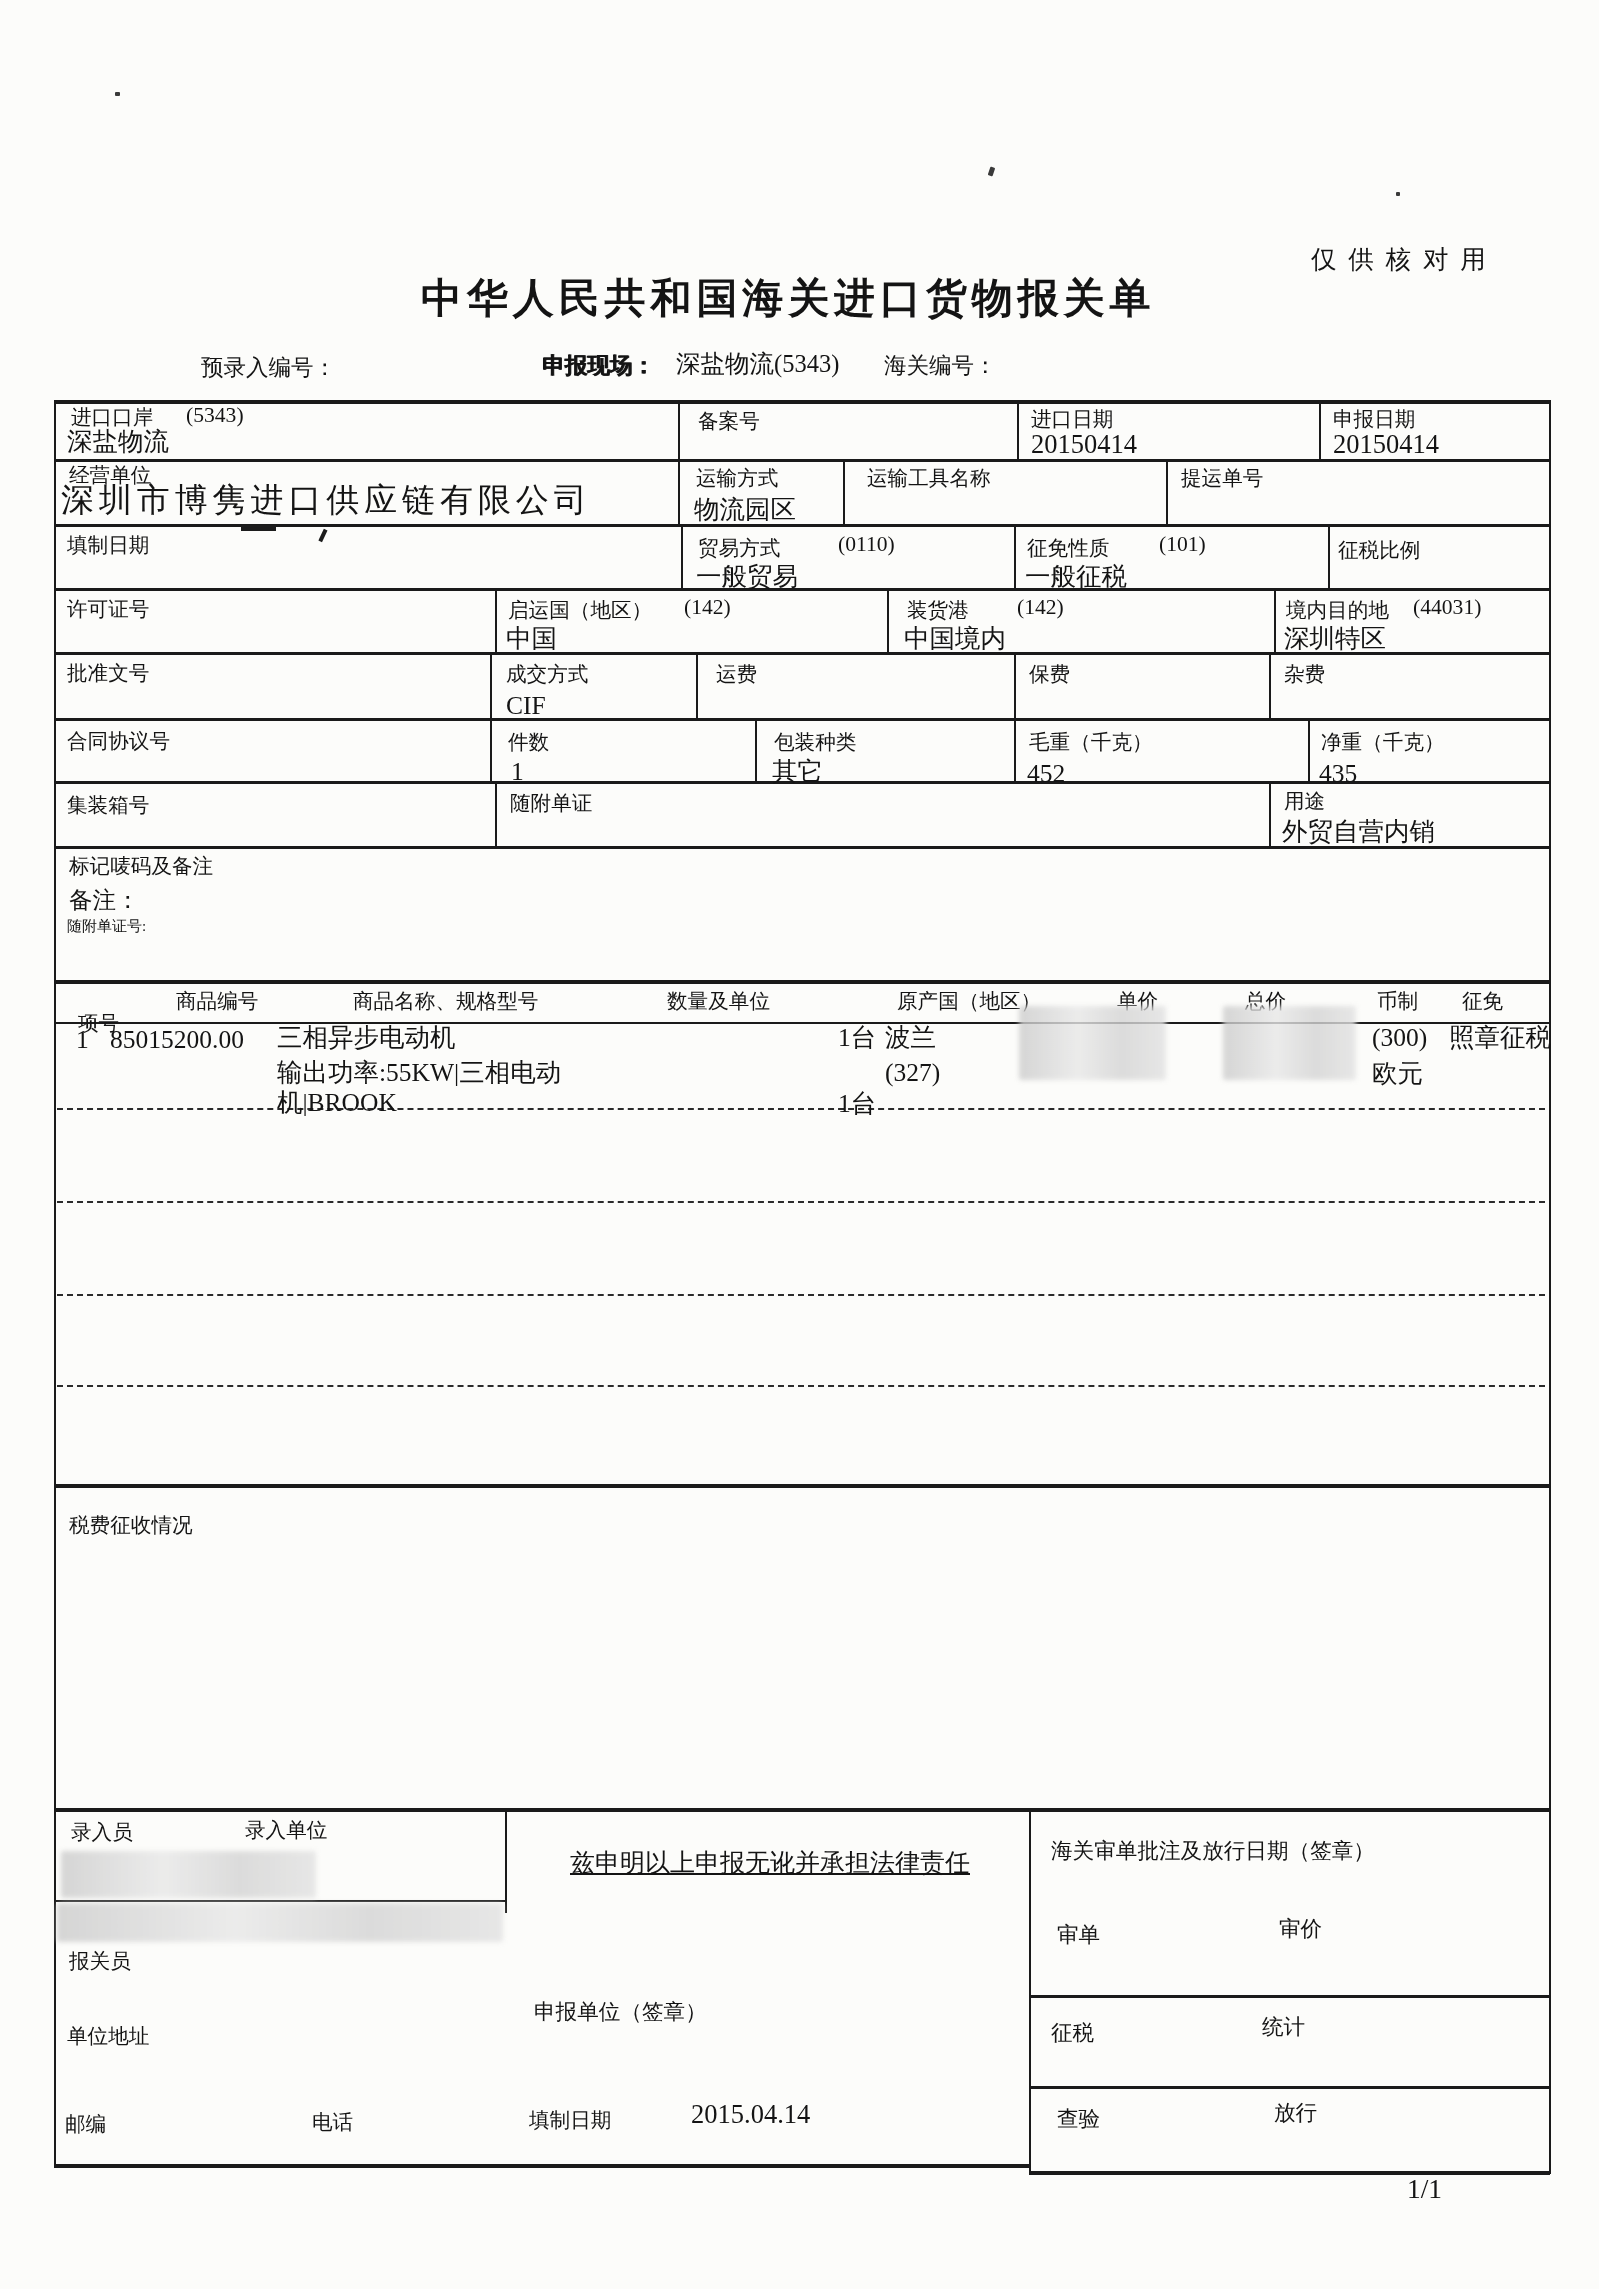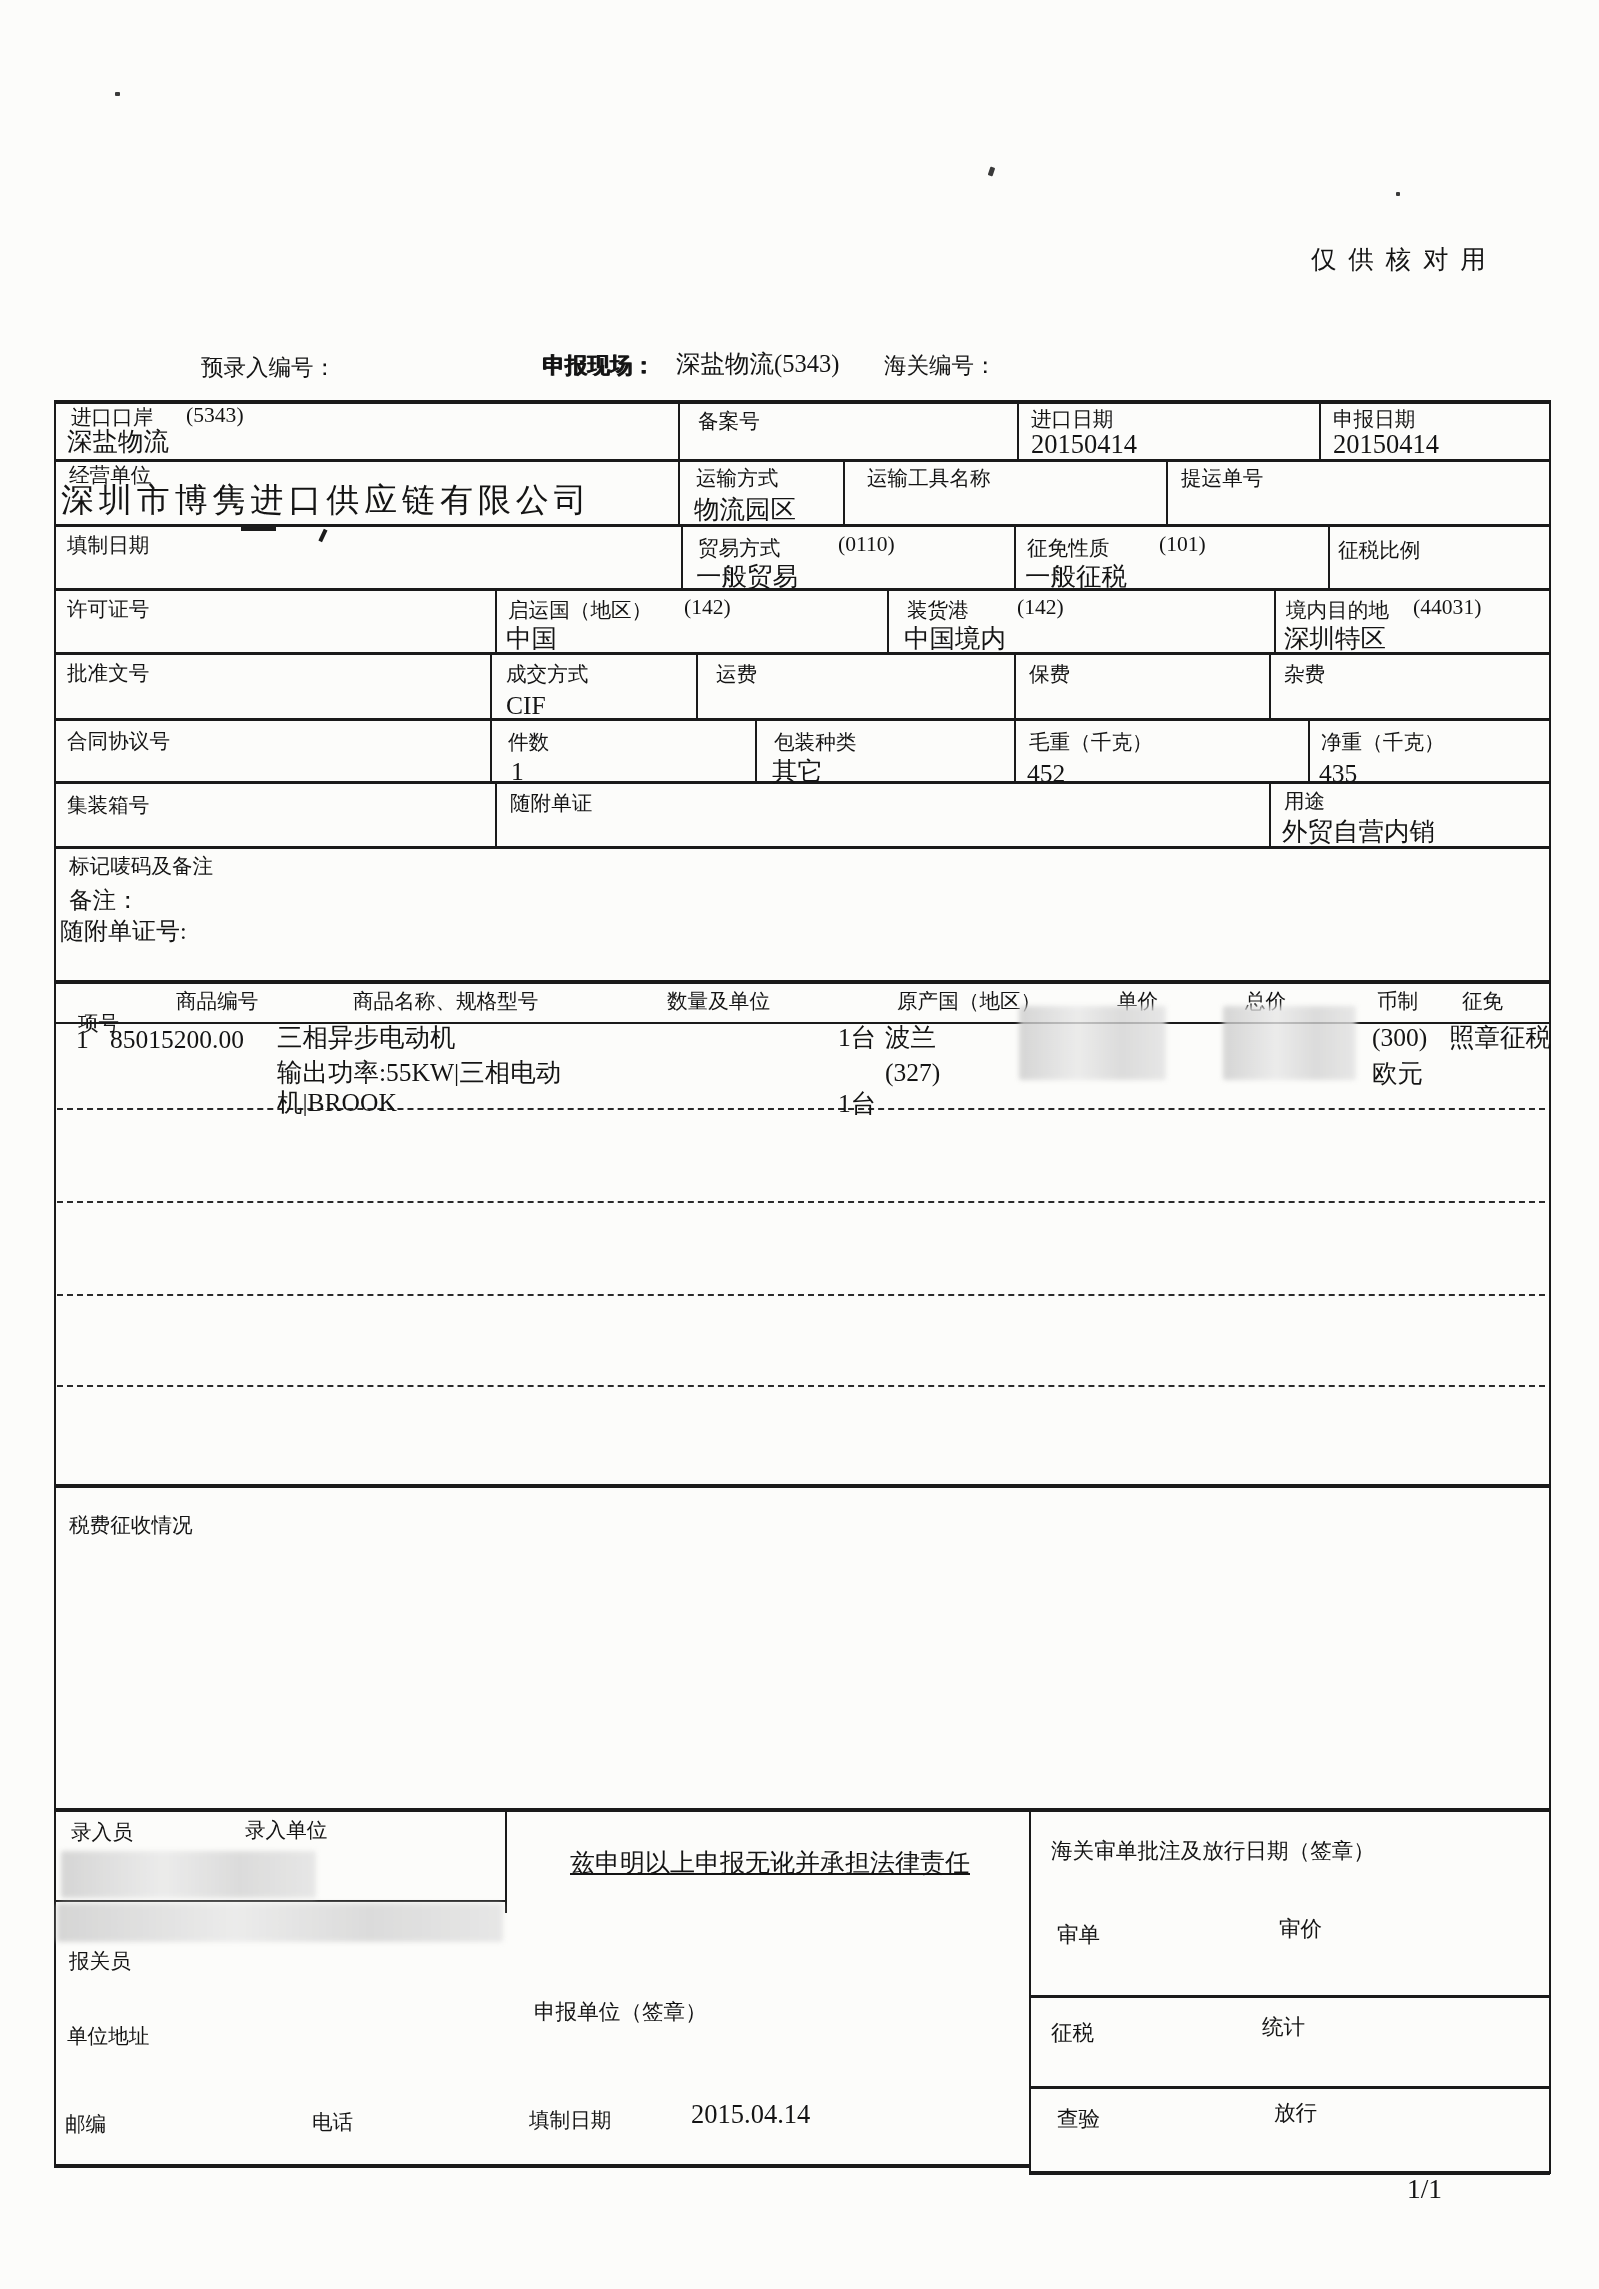--- a/index.html
+++ b/index.html
@@ -29,20 +29,21 @@
   .redact{position:absolute;background:linear-gradient(90deg,#cccccc,#e8e8e8 40%,#d4d4d4 70%,#e2e2e2);filter:blur(2.9px);border-radius:2px;opacity:.8;}
   .smudge{position:absolute;background:#1c1c1c;}
   .noise{position:absolute;background:#3a3a3a;border-radius:1px;}
 </style>
 </head>
 <body>
 
 <div class="page">
 
   <div class="t watermark" style="left:1311px;top:245px;">仅供核对用</div>
+  <div class="t title" style="left:421px;top:275px;">中华人民共和国海关进口货物报关单</div>
 
   <div class="t pre" style="left:201px;top:355px;">预录入编号：</div>
   <div class="t pre" style="left:542px;top:353px;font-weight:bold;text-shadow:1px 0 0 #222;">申报现场：</div>
   <div class="t preval" style="left:676px;top:350px;">深盐物流(5343)</div>
   <div class="t pre" style="left:884px;top:353px;">海关编号：</div>
 
   <div class="hl hv" style="left:54px;top:400px;width:1497px;"></div>
   <div class="hl" style="left:54px;top:459px;width:1497px;"></div>
   <div class="hl" style="left:54px;top:524px;width:1497px;"></div>
   <div class="hl" style="left:54px;top:588px;width:1497px;"></div>
@@ -155,21 +156,21 @@
   <div class="t lbl" style="left:1321px;top:731px;">净重（千克）</div>
   <div class="t val" style="left:1319px;top:759px;">435</div>
 
   <div class="t lbl" style="left:67px;top:794px;">集装箱号</div>
   <div class="t lbl" style="left:510px;top:792px;">随附单证</div>
   <div class="t lbl" style="left:1284px;top:790px;">用途</div>
   <div class="t val" style="left:1282px;top:817px;">外贸自营内销</div>
 
   <div class="t lbl" style="left:69px;top:855px;">标记唛码及备注</div>
   <div class="t" style="left:69px;top:887px;font-size:23.5px;">备注：</div>
-  <div class="t" style="left:60px;top:918px;font-size:24px;">随附单证号:</div>
+  <div class="t" style="left:67px;top:918px;font-size:15px;">随附单证号:</div>
 
   <div class="t lbl" style="left:78px;top:990px;margin-top:22px;">项号</div>
   <div class="t lbl" style="left:176px;top:990px;">商品编号</div>
   <div class="t lbl" style="left:353px;top:990px;">商品名称、规格型号</div>
   <div class="t lbl" style="left:667px;top:990px;">数量及单位</div>
   <div class="t lbl" style="left:897px;top:990px;">原产国（地区）</div>
   <div class="t lbl" style="left:1117px;top:990px;">单价</div>
   <div class="t lbl" style="left:1245px;top:990px;">总价</div>
   <div class="t lbl" style="left:1377px;top:990px;">币制</div>
   <div class="t lbl" style="left:1462px;top:990px;">征免</div>

